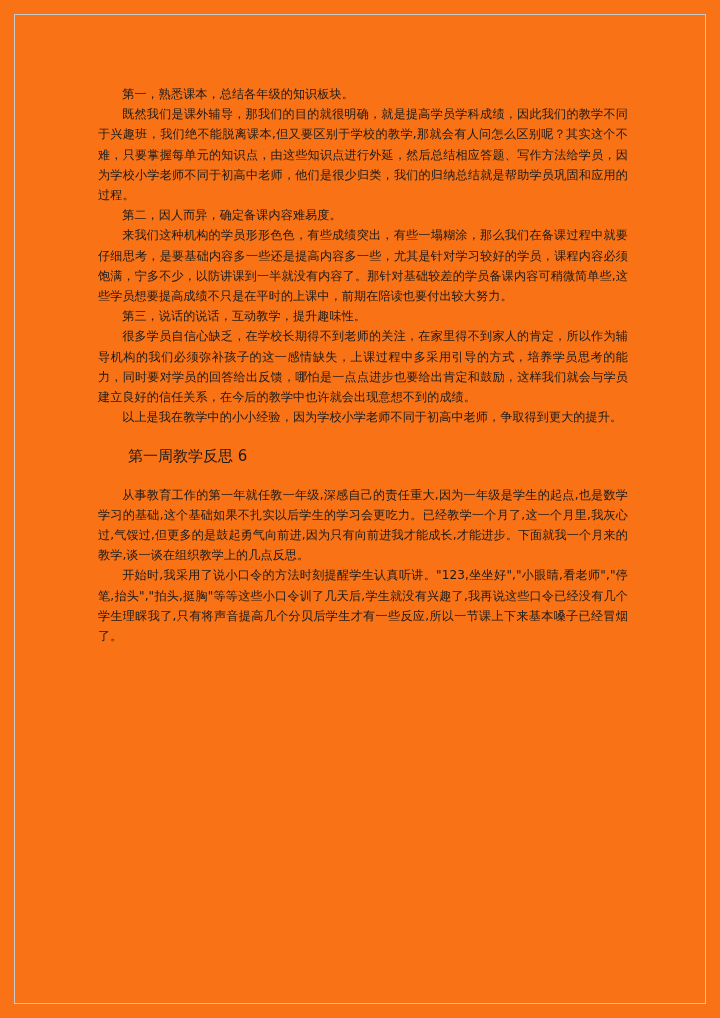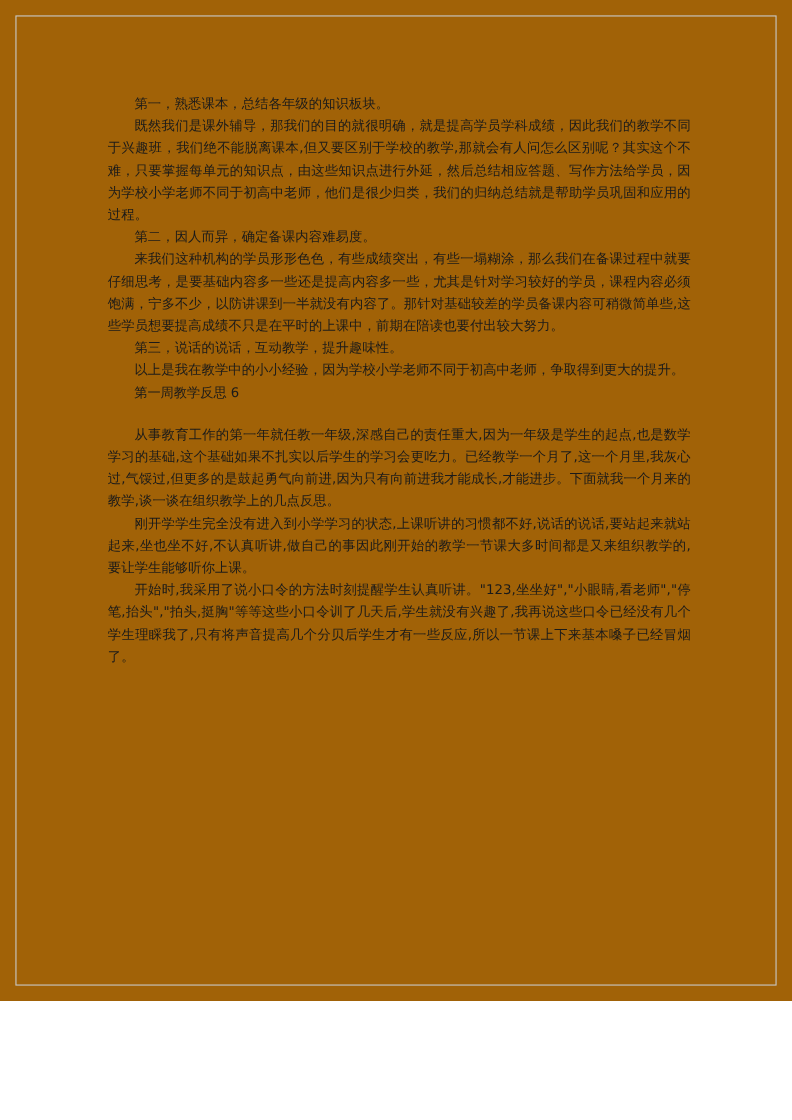--- a/index.html
+++ b/index.html
@@ -10,22 +10,22 @@
   body {
     width: 720px;
     height: 1018px;
     font-family: "DejaVu Sans", "Liberation Sans", sans-serif;
     color: #000000;
     overflow: hidden;
   }
   .page {
     position: relative;
     width: 720px;
-    height: 910px;
-    background: #a16207;
+    height: 1018px;
+    background: #f97316;
     box-sizing: border-box;
   }
   .page-border {
     position: absolute;
     left: 14px;
     top: 14px;
     right: 14px;
     bottom: 14px;
     border: 1px solid #c9c9c9;
     pointer-events: none;
@@ -42,40 +42,41 @@
     line-height: 20.2px;
     text-align: justify;
     text-justify: inter-ideograph;
     letter-spacing: 0.1px;
     color: #1a1a1a;
   }
   p.indent {
     text-indent: 2em;
   }
   .heading {
-    font-size: 12px;
+    margin-top: 19px;
+    font-size: 15px;
     line-height: 20.2px;
     text-indent: 2em;
     color: #1a1a1a;
   }
   .gap-medium {
     height: 18px;
   }
 </style>
 </head>
 <body>
 
 <div class="page">
   <div class="page-border"></div>
   <div class="content">
     <p class="indent">第一，熟悉课本，总结各年级的知识板块。</p>
     <p class="indent">既然我们是课外辅导，那我们的目的就很明确，就是提高学员学科成绩，因此我们的教学不同于兴趣班，我们绝不能脱离课本,但又要区别于学校的教学,那就会有人问怎么区别呢？其实这个不难，只要掌握每单元的知识点，由这些知识点进行外延，然后总结相应答题、写作方法给学员，因为学校小学老师不同于初高中老师，他们是很少归类，我们的归纳总结就是帮助学员巩固和应用的过程。</p>
     <p class="indent">第二，因人而异，确定备课内容难易度。</p>
     <p class="indent">来我们这种机构的学员形形色色，有些成绩突出，有些一塌糊涂，那么我们在备课过程中就要仔细思考，是要基础内容多一些还是提高内容多一些，尤其是针对学习较好的学员，课程内容必须饱满，宁多不少，以防讲课到一半就没有内容了。那针对基础较差的学员备课内容可稍微简单些,这些学员想要提高成绩不只是在平时的上课中，前期在陪读也要付出较大努力。</p>
     <p class="indent">第三，说话的说话，互动教学，提升趣味性。</p>
+    <p class="indent">很多学员自信心缺乏，在学校长期得不到老师的关注，在家里得不到家人的肯定，所以作为辅导机构的我们必须弥补孩子的这一感情缺失，上课过程中多采用引导的方式，培养学员思考的能力，同时要对学员的回答给出反馈，哪怕是一点点进步也要给出肯定和鼓励，这样我们就会与学员建立良好的信任关系，在今后的教学中也许就会出现意想不到的成绩。</p>
     <p class="indent">以上是我在教学中的小小经验，因为学校小学老师不同于初高中老师，争取得到更大的提升。</p>
     <div class="heading">第一周教学反思 6</div>
     <div class="gap-medium"></div>
     <p class="indent">从事教育工作的第一年就任教一年级,深感自己的责任重大,因为一年级是学生的起点,也是数学学习的基础,这个基础如果不扎实以后学生的学习会更吃力。已经教学一个月了,这一个月里,我灰心过,气馁过,但更多的是鼓起勇气向前进,因为只有向前进我才能成长,才能进步。下面就我一个月来的教学,谈一谈在组织教学上的几点反思。</p>
-    <p class="indent">刚开学学生完全没有进入到小学学习的状态,上课听讲的习惯都不好,说话的说话,要站起来就站起来,坐也坐不好,不认真听讲,做自己的事因此刚开始的教学一节课大多时间都是又来组织教学的, 要让学生能够听你上课。</p>
     <p class="indent">开始时,我采用了说小口令的方法时刻提醒学生认真听讲。"123,坐坐好","小眼睛,看老师","停笔,抬头","拍头,挺胸"等等这些小口令训了几天后,学生就没有兴趣了,我再说这些口令已经没有几个学生理睬我了,只有将声音提高几个分贝后学生才有一些反应,所以一节课上下来基本嗓子已经冒烟了。</p>
   </div>
 </div>
 
 </body></html>

